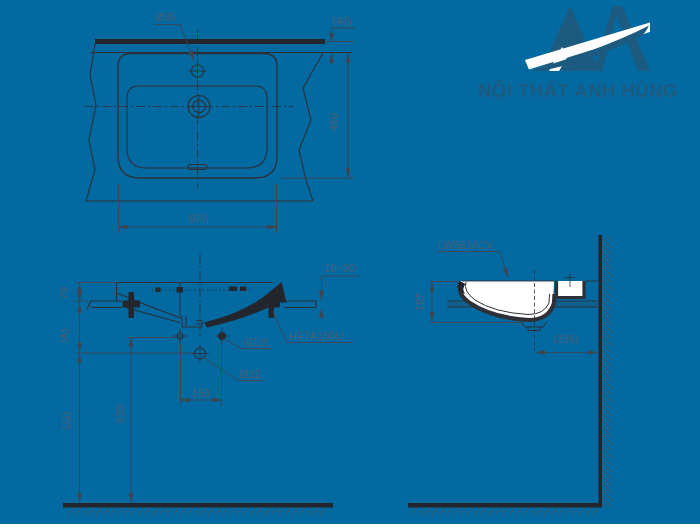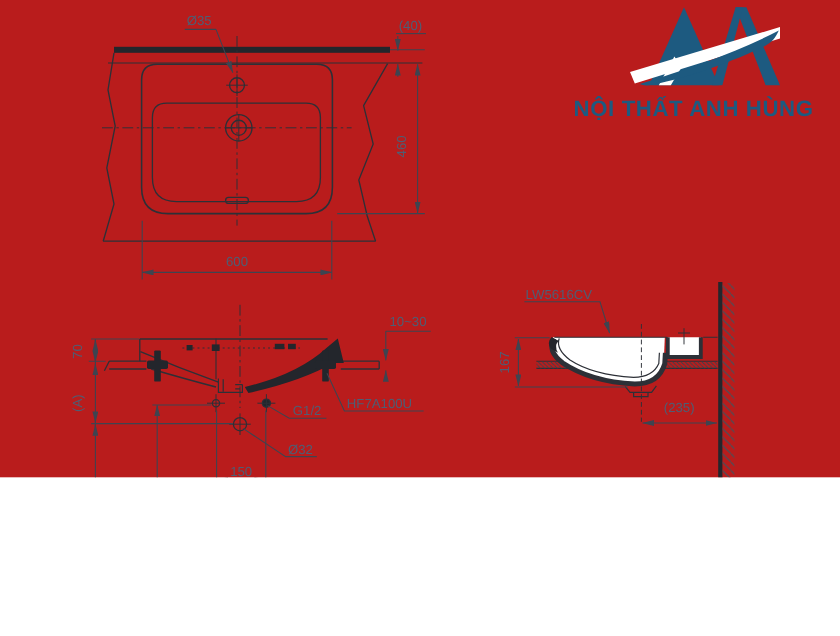--- a/index.html
+++ b/index.html
@@ -1,16 +1,16 @@
 <!DOCTYPE html>
 <html><head>
 <meta charset="utf-8">
 <style>
   html,body{margin:0;padding:0;background:#ffffff;}
-  .page{width:700px;height:398px;background:#b91c1c;position:relative;overflow:hidden;
+  .page{width:700px;height:524px;background:#0369a1;position:relative;overflow:hidden;
         font-family:"Liberation Sans", sans-serif;}
   svg{display:block;}
   .dtxt{font-family:"Liberation Sans", sans-serif;font-size:11px;fill:#4e5e74;}
   .brandtxt{font-family:"Liberation Sans", sans-serif;font-weight:bold;font-size:18.5px;letter-spacing:.5px;}
 </style>
 </head>
 <body>
 
 <div class="page">
 <svg width="700" height="530" viewBox="0 0 700 530">

